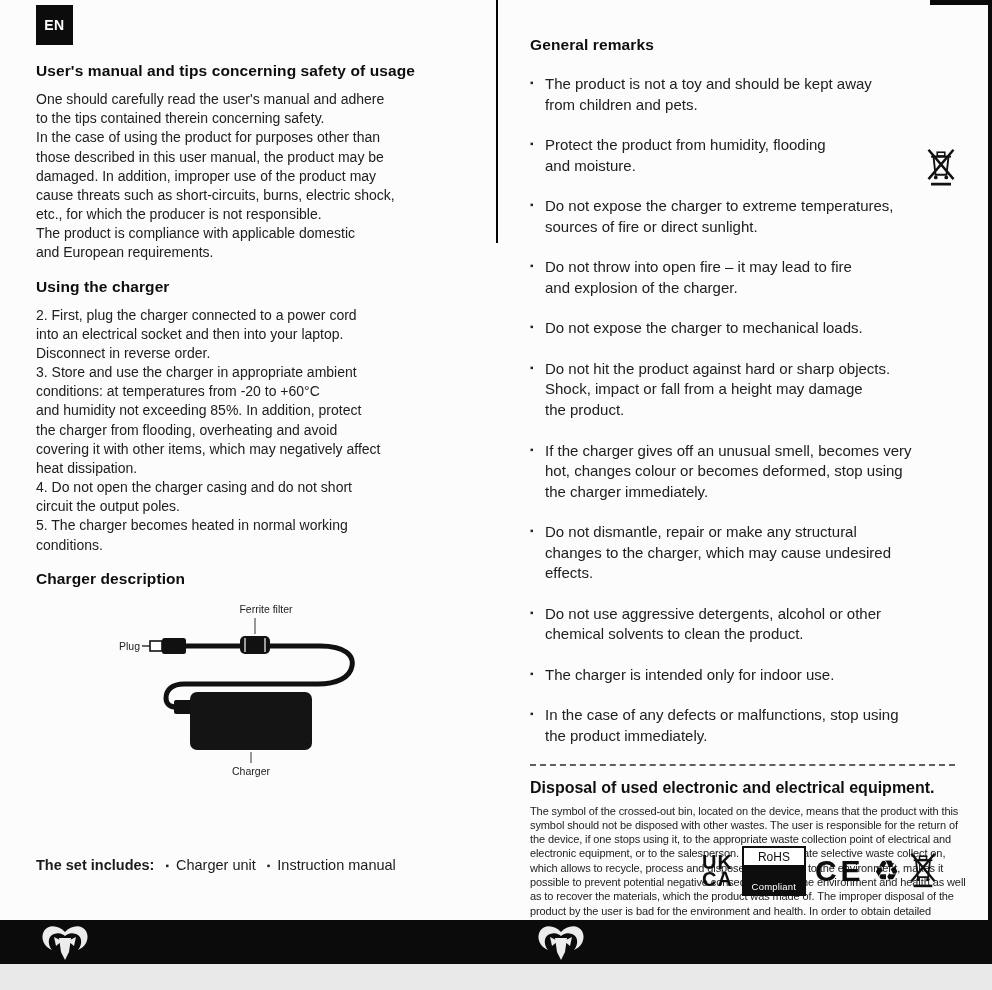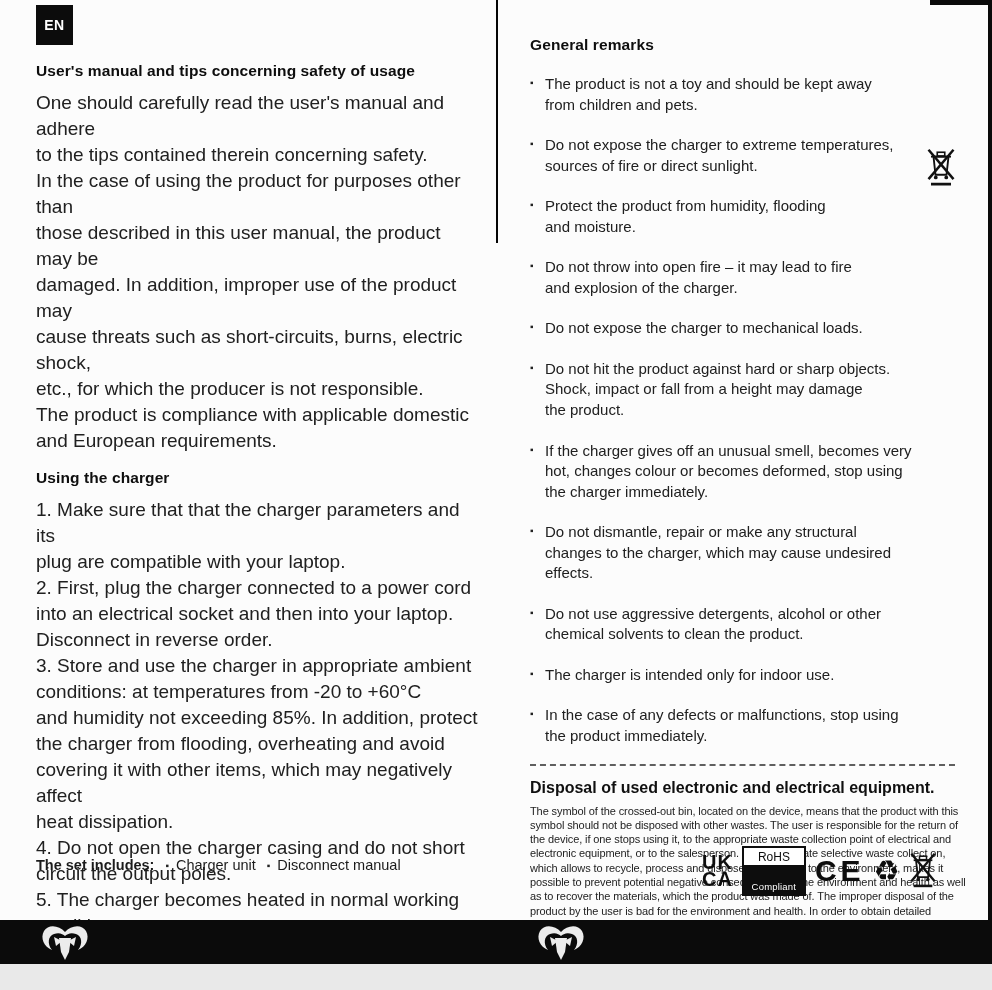--- a/index.html
+++ b/index.html
@@ -14,21 +14,21 @@
   .lang-badge{position:absolute;left:36px;top:5px;width:37px;height:40px;background:#0c0c0c;
               display:flex;align-items:center;justify-content:center;}
   .lang-badge span{color:#fff;font-weight:700;font-size:14px;letter-spacing:.5px;}
 
   .col{position:absolute;}
   .col-left{left:36px;top:62px;width:445px;}
   .col-right{left:530px;top:36px;width:440px;}
 
   .h{font-size:15.5px;font-weight:700;color:#0e0e0e;margin:0 0 10px 0;letter-spacing:.1px;}
   .mt{margin-top:15px;}
-  .body{font-size:19px;line-height:1.37;margin:0;color:#202020;}
+  .body{font-size:14px;line-height:1.37;margin:0;color:#202020;}
   .pre{white-space:pre-line;}
   .steps p{margin:0;}
 
   .diagram{display:block;margin:12px 0 0 70px;}
   .diagram text{font-family:"Liberation Sans",sans-serif;font-size:10.5px;fill:#222;}
 
   .set-includes{position:absolute;left:36px;top:857px;font-size:14.5px;color:#1b1b1b;}
   .set-includes .b{font-weight:700;}
   .inc::before{content:"▪";font-size:10px;margin:0 7px 0 11px;vertical-align:1px;color:#222;}
 
@@ -75,22 +75,20 @@
 In the case of using the product for purposes other than
 those described in this user manual, the product may be
 damaged. In addition, improper use of the product may
 cause threats such as short-circuits, burns, electric shock,
 etc., for which the producer is not responsible.
 The product is compliance with applicable domestic
 and European requirements.</p>
 
     <h2 class="h mt">Using the charger</h2>
     <div class="steps">
-      <p class="body pre">1. Make sure that that the charger parameters and its
-plug are compatible with your laptop.</p>
       <p class="body pre">2. First, plug the charger connected to a power cord
 into an electrical socket and then into your laptop.
 Disconnect in reverse order.</p>
       <p class="body pre">3. Store and use the charger in appropriate ambient
 conditions: at temperatures from -20 to +60°C
 and humidity not exceeding 85%. In addition, protect
 the charger from flooding, overheating and avoid
 covering it with other items, which may negatively affect
 heat dissipation.</p>
       <p class="body pre">4. Do not open the charger casing and do not short
@@ -123,32 +121,32 @@
       <rect x="68" y="100" width="18" height="14" rx="2" fill="#111"></rect>
 
       <rect x="84" y="92" width="122" height="58" rx="7" fill="#141414"></rect>
 
       <line x1="145" y1="152" x2="145" y2="163" stroke="#333" stroke-width="1"></line>
       <text x="145" y="175" text-anchor="middle">Charger</text>
     </svg>
   </div>
 
   <div class="set-includes">
-    <span class="b">The set includes:</span><span class="inc">Charger unit</span><span class="inc">Disconnect manual</span>
+    <span class="b">The set includes:</span><span class="inc">Charger unit</span><span class="inc">Instruction manual</span>
   </div>
 
   <div class="col col-right">
     <h2 class="h">General remarks</h2>
     <ul class="remarks">
       <li class="pre">The product is not a toy and should be kept away
 from children and pets.</li>
+      <li class="pre">Protect the product from humidity, flooding
+and moisture.</li>
       <li class="pre">Do not expose the charger to extreme temperatures,
 sources of fire or direct sunlight.</li>
-      <li class="pre">Protect the product from humidity, flooding
-and moisture.</li>
       <li class="pre">Do not throw into open fire – it may lead to fire
 and explosion of the charger.</li>
       <li class="pre">Do not expose the charger to mechanical loads.</li>
       <li class="pre">Do not hit the product against hard or sharp objects.
 Shock, impact or fall from a height may damage
 the product.</li>
       <li class="pre">If the charger gives off an unusual smell, becomes very
 hot, changes colour or becomes deformed, stop using
 the charger immediately.</li>
       <li class="pre">Do not dismantle, repair or make any structural

